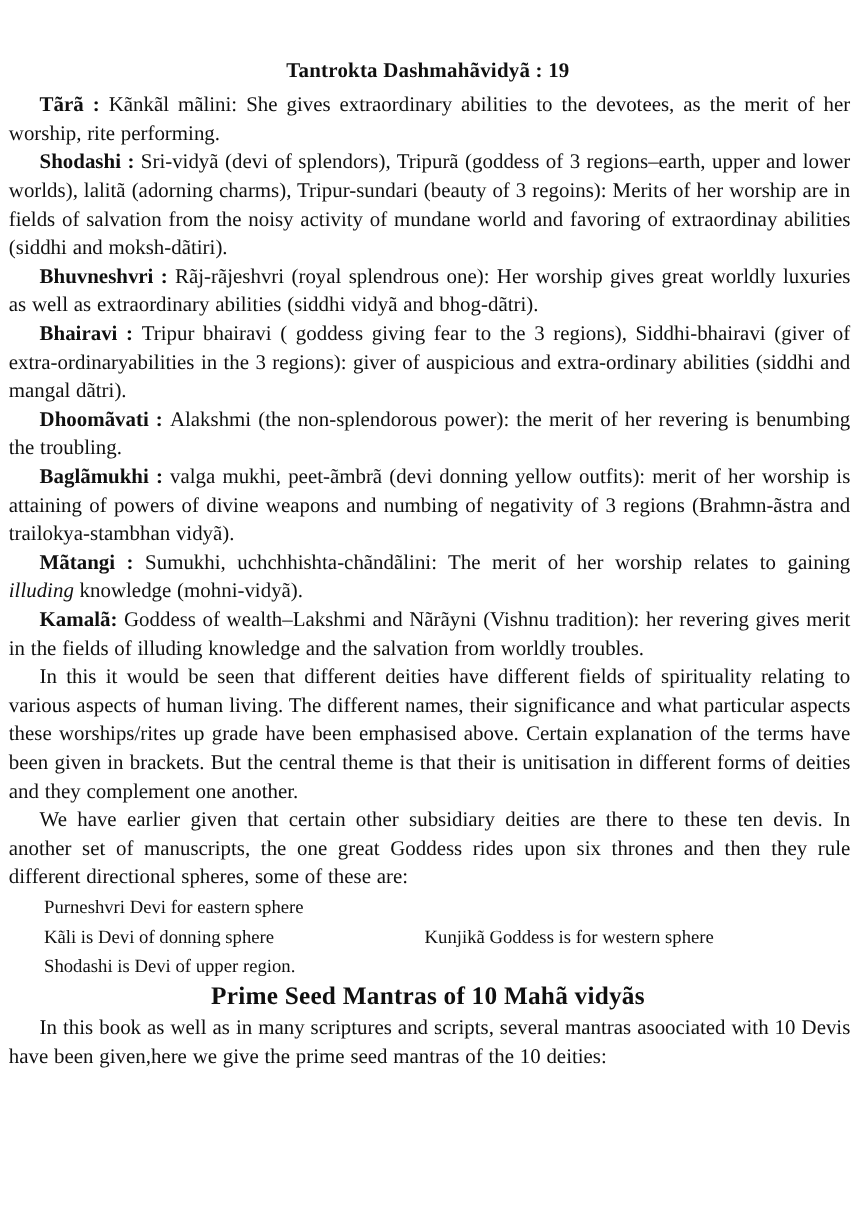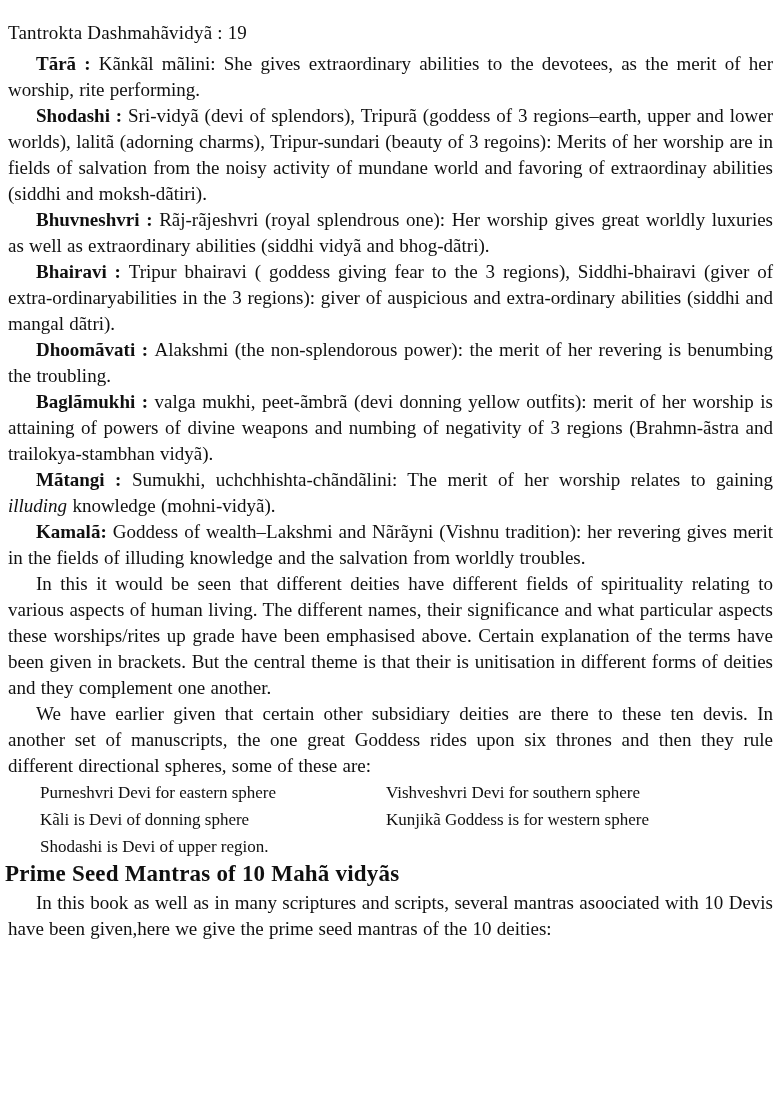--- a/index.html
+++ b/index.html
@@ -14,25 +14,25 @@
     font-family: "Liberation Serif", serif;
     color: #101010;
     position: relative;
   }
   .page {
     padding: 0 7px 0 8px;
     box-sizing: border-box;
     width: 780px;
   }
   .running-header {
-    text-align: left;
-    font-weight: normal;
+    text-align: center;
+    font-weight: bold;
     font-size: 19px;
     letter-spacing: 0.2px;
-    padding: 22px 3px 7px 0;
+    padding: 54px 3px 7px 0;
   }
   .body-par {
     margin: 0;
     font-size: 19px;
     line-height: 26px;
     text-align: justify;
     word-spacing: 0.5px;
   }
   .body-par.indent {
     text-indent: 28px;
@@ -53,20 +53,21 @@
   }
   .sphere-right {
     flex: 1;
   }
   .section-heading {
     font-size: 23px;
     font-weight: bold;
     margin: 1px 0 3px 0;
     margin-left: -3px;
     letter-spacing: 0.2px;
+    text-align: center;
   }
 </style>
 </head>
 <body>
 
 <div class="page">
   <div class="running-header">Tantrokta Dashmahãvidyã : 19</div>
 
   <div id="paragraphs">
       <p class="body-par indent"><span class="seg-b">Tãrã : </span><span>Kãnkãl mãlini: She gives extraordinary abilities to the devotees, as the merit of her worship, rite performing.</span></p>
@@ -77,21 +78,20 @@
       <p class="body-par indent"><span class="seg-b">Baglãmukhi : </span><span>valga mukhi, peet-ãmbrã (devi donning yellow outfits): merit of her worship is attaining of powers of divine weapons and numbing of negativity of 3 regions (Brahmn-ãstra and trailokya-stambhan vidyã).</span></p>
       <p class="body-par indent"><span class="seg-b">Mãtangi : </span><span>Sumukhi, uchchhishta-chãndãlini: The merit of her worship relates to gaining </span><span class="seg-i">illuding</span><span> knowledge (mohni-vidyã).</span></p>
       <p class="body-par indent"><span class="seg-b">Kamalã: </span><span>Goddess of wealth–Lakshmi and Nãrãyni (Vishnu tradition): her revering gives merit in the fields of illuding knowledge and the salvation from worldly troubles.</span></p>
       <p class="body-par indent"><span>In this it would be seen that different deities have different fields of spirituality relating to various aspects of human living. The different names, their significance and what particular aspects these worships/rites up grade have been emphasised above. Certain explanation of the terms have been given in brackets. But the central theme is that their is unitisation in different forms of deities and they complement one another.</span></p>
       <p class="body-par indent"><span>We have earlier given that certain other subsidiary deities are there to these ten devis. In another set of manuscripts, the one great Goddess rides upon six thrones and then they rule different directional spheres, some of these are:</span></p>
     </div>
 
   <div id="sphere-list" class="sphere-list">
       <div class="sphere-row">
         <span class="sphere-left">Purneshvri Devi for eastern sphere</span>
-        <span class="sphere-right">Vishveshvri Devi for southern sphere</span>
       </div>
       <div class="sphere-row">
         <span class="sphere-left">Kãli is Devi of donning sphere</span>
         <span class="sphere-right">Kunjikã Goddess is for western sphere</span>
       </div>
       <div class="sphere-row">
         <span class="sphere-left">Shodashi is Devi of upper region.</span>
         <span class="sphere-right"></span>
       </div>
     </div>

